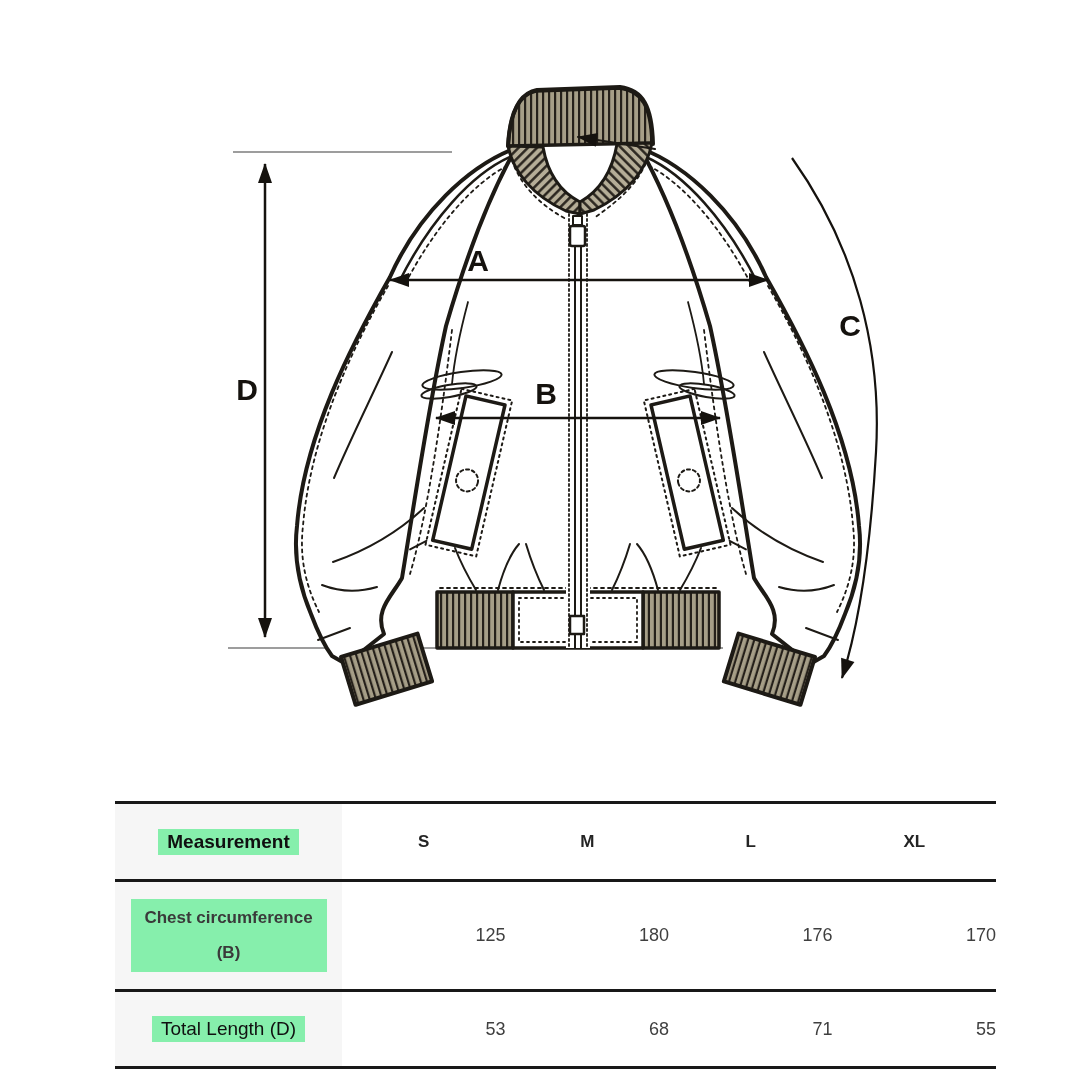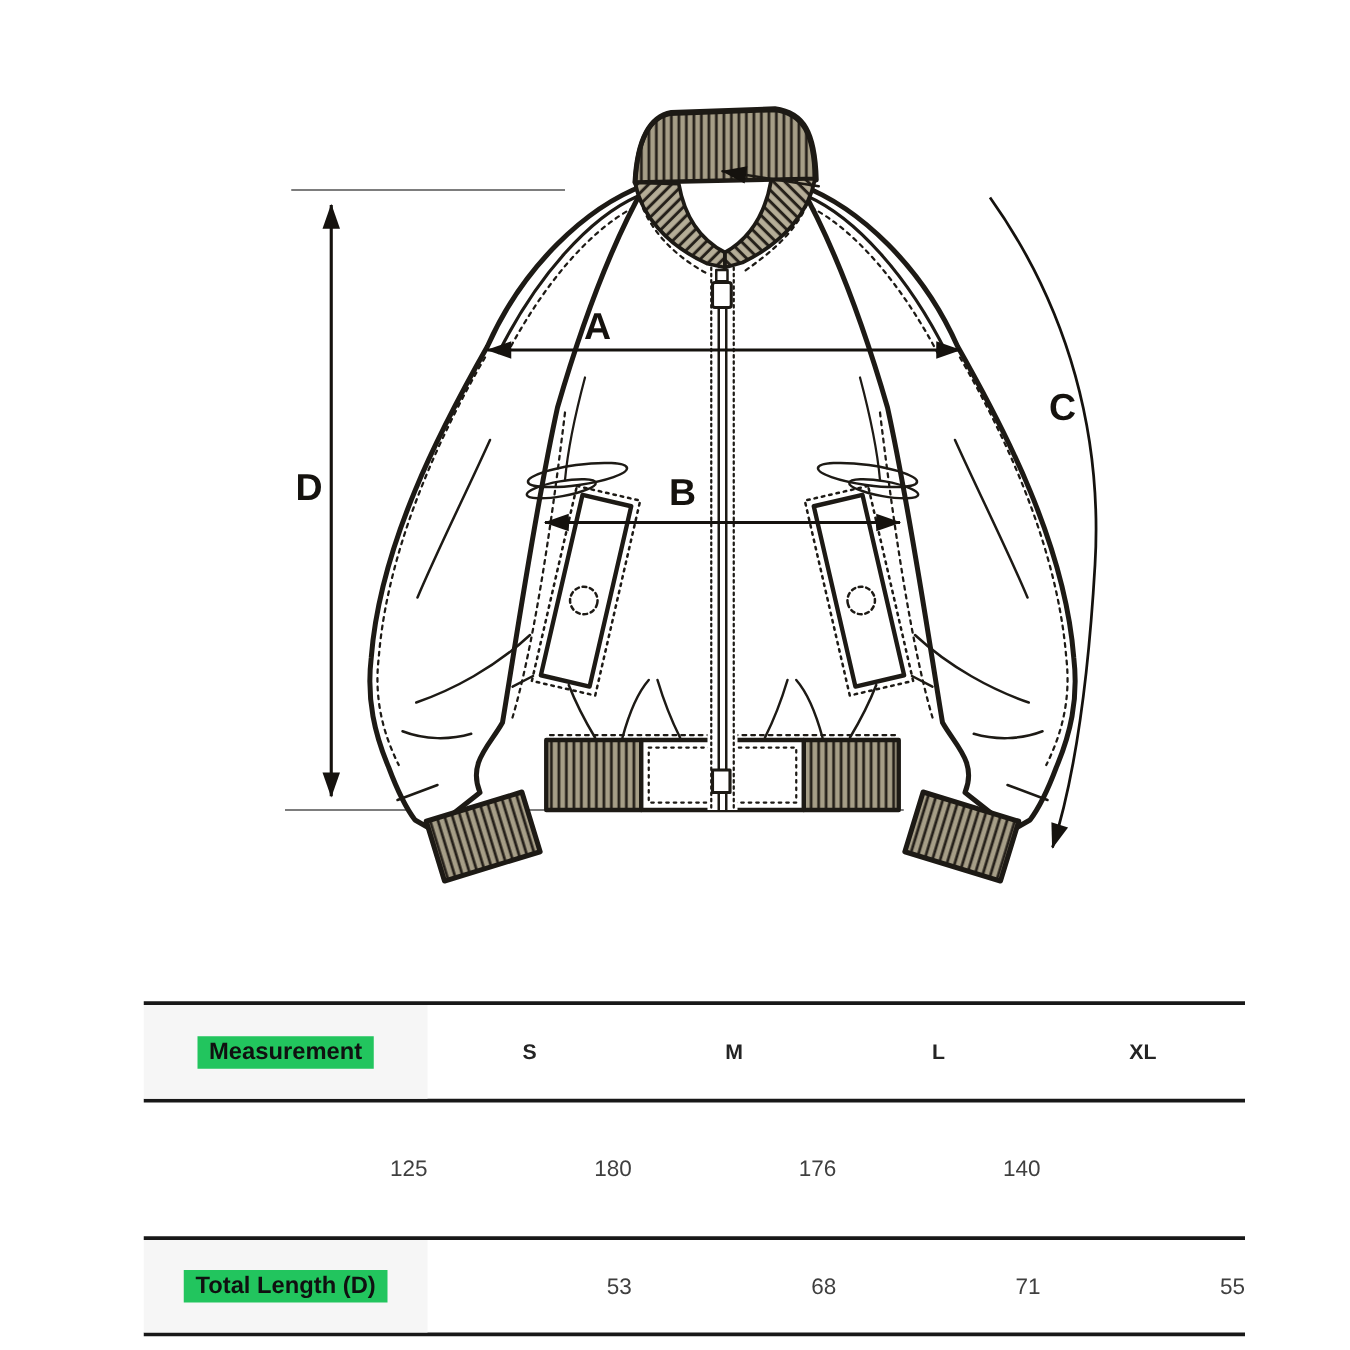--- a/index.html
+++ b/index.html
@@ -10,23 +10,23 @@
 
   
   .size-table{position:absolute;left:115px;top:801px;width:881px;
               border-top:3px solid #181818;border-bottom:3px solid #181818;}
   .t-row{display:grid;grid-template-columns:227px 1fr 1fr 1fr 1fr;align-items:center;}
   .t-row.header{height:75px;border-bottom:3px solid #181818;}
   .t-row.r1{height:107px;border-bottom:3px solid #181818;}
   .t-row.r2{height:74px;}
   .lab-cell{background:#f6f6f6;height:100%;display:flex;align-items:center;justify-content:center;
             text-align:center;}
-  .patch{background:#22c55e;padding:2px 9px;-webkit-box-decoration-break:clone;box-decoration-break:clone;}
+  .patch{background:#86efac;padding:2px 9px;-webkit-box-decoration-break:clone;box-decoration-break:clone;}
   .m-head{font-weight:700;font-size:19px;color:#101010;}
-  .row-label{font-weight:700;font-size:19px;color:#101010;}
+  .row-label{font-weight:400;font-size:19px;color:#101010;}
   .row-label-sub{font-weight:700;font-size:17px;color:#3a3a3a;line-height:2.05;max-width:178px;}
   .size-head{font-weight:700;font-size:17px;color:#242424;text-align:center;}
   .val{font-weight:400;font-size:18px;color:#3f3f3f;text-align:right;}
 </style>
 </head>
 <body>
 
 <div class="page">
 
   <svg class="sketch" width="1080" height="760" viewBox="0 0 1080 760">
@@ -144,24 +144,27 @@
       <div class="lab-cell">
         <span class="patch m-head">Measurement</span>
       </div>
       <div class="size-head">S</div>
       <div class="size-head">M</div>
       <div class="size-head">L</div>
       <div class="size-head">XL</div>
     </div>
 
     <div class="t-row r1">
+      <div class="lab-cell">
+        <span class="patch row-label-sub">Chest circumference (B)</span>
+      </div>
       <div class="val">125</div>
       <div class="val">180</div>
       <div class="val">176</div>
-      <div class="val">140</div>
+      <div class="val">170</div>
     </div>
 
     <div class="t-row r2">
       <div class="lab-cell">
         <span class="patch row-label">Total Length (D)</span>
       </div>
       <div class="val">53</div>
       <div class="val">68</div>
       <div class="val">71</div>
       <div class="val">55</div>

